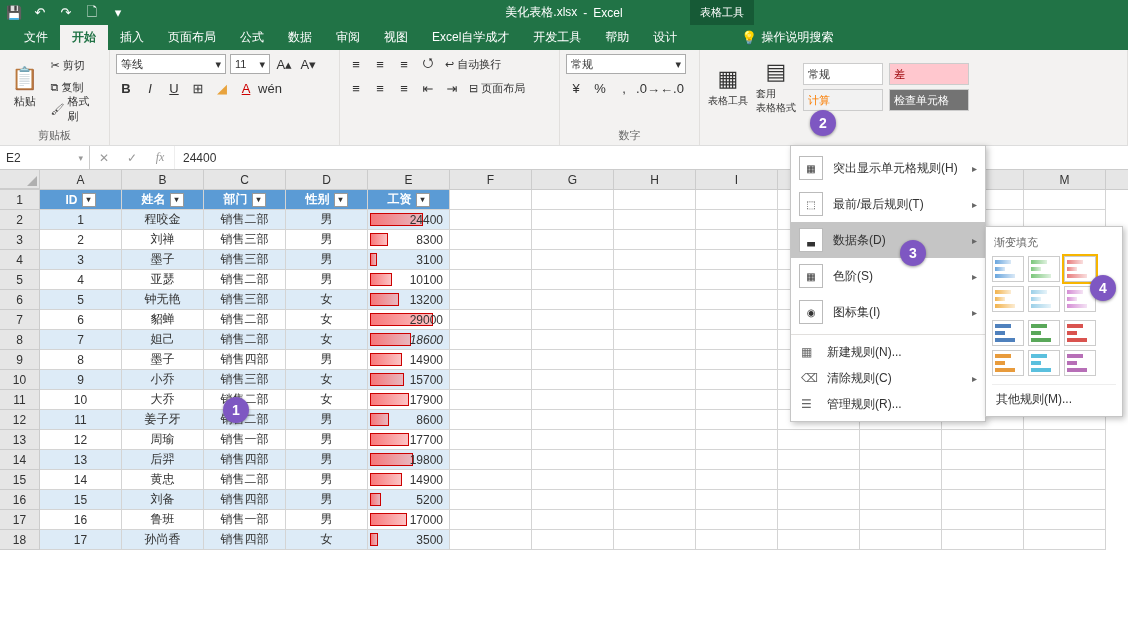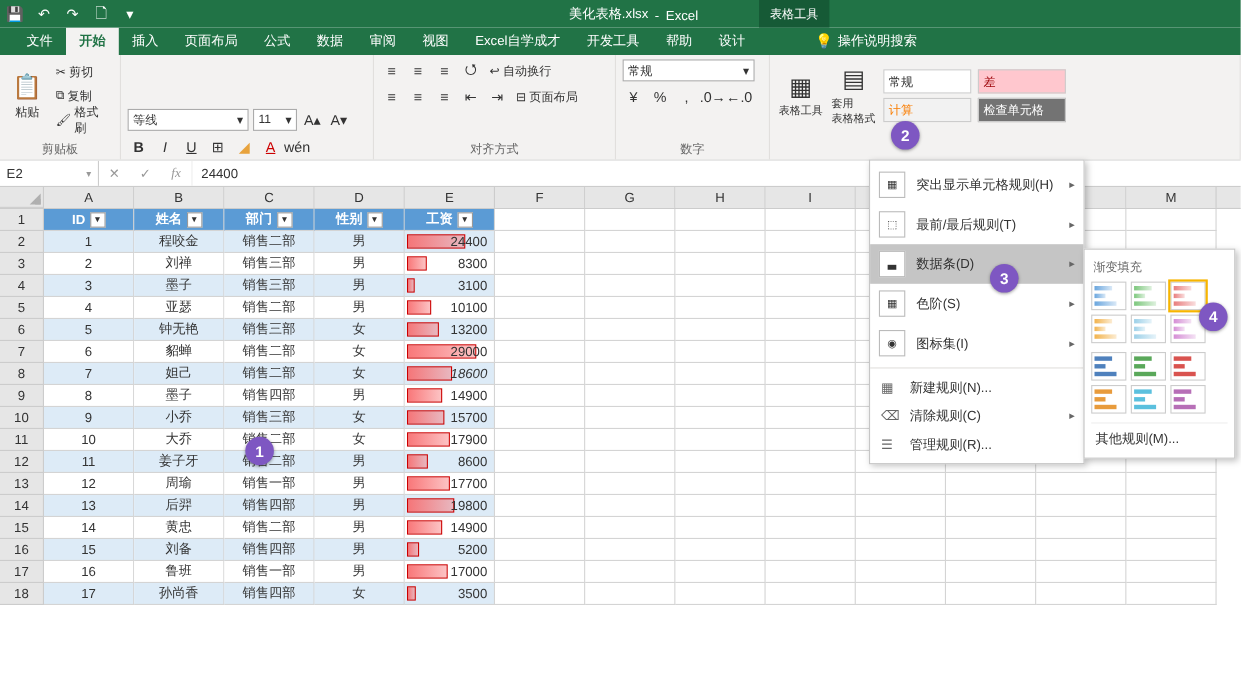--- a/index.html
+++ b/index.html
@@ -2,21 +2,21 @@
 <html><head>
 <meta charset="utf-8">
 <style>
 * { box-sizing: border-box; margin: 0; padding: 0; font-family: "Microsoft YaHei", Arial, sans-serif; }
 body { background: #fff; font-size: 12px; color: #333; overflow: hidden; width: 1128px; height: 623px; }
 
 
 .titlebar { height: 25px; background: #217346; color: #fff; display: flex; align-items: center; position: relative; }
 .qat { display: flex; align-items: center; gap: 10px; padding-left: 6px; }
 .qat-icon { width: 16px; height: 16px; display: flex; align-items: center; justify-content: center; color: #fff; font-size: 13px; cursor: pointer; }
-.title-center { position: absolute; left: 50%; transform: translateX(-50%); display: flex; align-items: flex-end; gap: 6px; font-size: 12px; margin-left: 12px; }
+.title-center { position: absolute; left: 50%; transform: translateX(-50%); display: flex; align-items: center; gap: 6px; font-size: 12px; }
 .table-tools { position: absolute; left: 690px; top: 0; height: 25px; padding: 0 10px; background: #165a36; display: flex; align-items: center; font-size: 11px; }
 
 
 .ribbon-tabs { height: 25px; background: #217346; display: flex; align-items: stretch; padding-left: 12px; gap: 0; }
 .ribbon-tab { padding: 0 12px; display: flex; align-items: center; color: #fff; font-size: 12px; cursor: pointer; }
 .ribbon-tab.active { background: #f3f2f1; color: #217346; font-weight: bold; }
 .ribbon-tab.help { margin-left: 40px; display: flex; align-items: center; gap: 4px; }
 .bulb { font-size: 13px; }
 
 
@@ -148,21 +148,21 @@
           </div>
         <div class="small-btn">
             <span>🖌</span>
             <span>格式刷</span>
           </div>
       </div>
     </div>
     <div class="ribbon-group-label">剪贴板</div>
   </div>
 
-  <div class="ribbon-group" style="width:230px;justify-content:flex-end;">
+  <div class="ribbon-group" style="width:230px;">
     <div class="ribbon-col" style="gap:4px;">
       <div class="ribbon-row">
         <div class="combo" style="width:110px;">
             <span>等线</span>
             <span>▾</span>
           </div>
         <div class="combo small">
             <span>11</span>
             <span>▾</span>
           </div>
@@ -206,21 +206,20 @@
         <div class="font-btn">≡</div>
         <div class="font-btn">≡</div>
         <div class="font-btn">⇤</div>
         <div class="font-btn">⇥</div>
         <div class="small-btn">
             <span>⊟</span>
             <span>页面布局</span>
           </div>
       </div>
     </div>
-    <div class="ribbon-group-label">对齐方式</div>
   </div>
 
   <div class="ribbon-group" style="width:140px;">
     <div class="ribbon-col" style="gap:4px;">
       <div class="combo" style="width:120px;">
           <span>常规</span>
           <span>▾</span>
         </div>
       <div class="ribbon-row">
         <div class="font-btn">¥</div>

